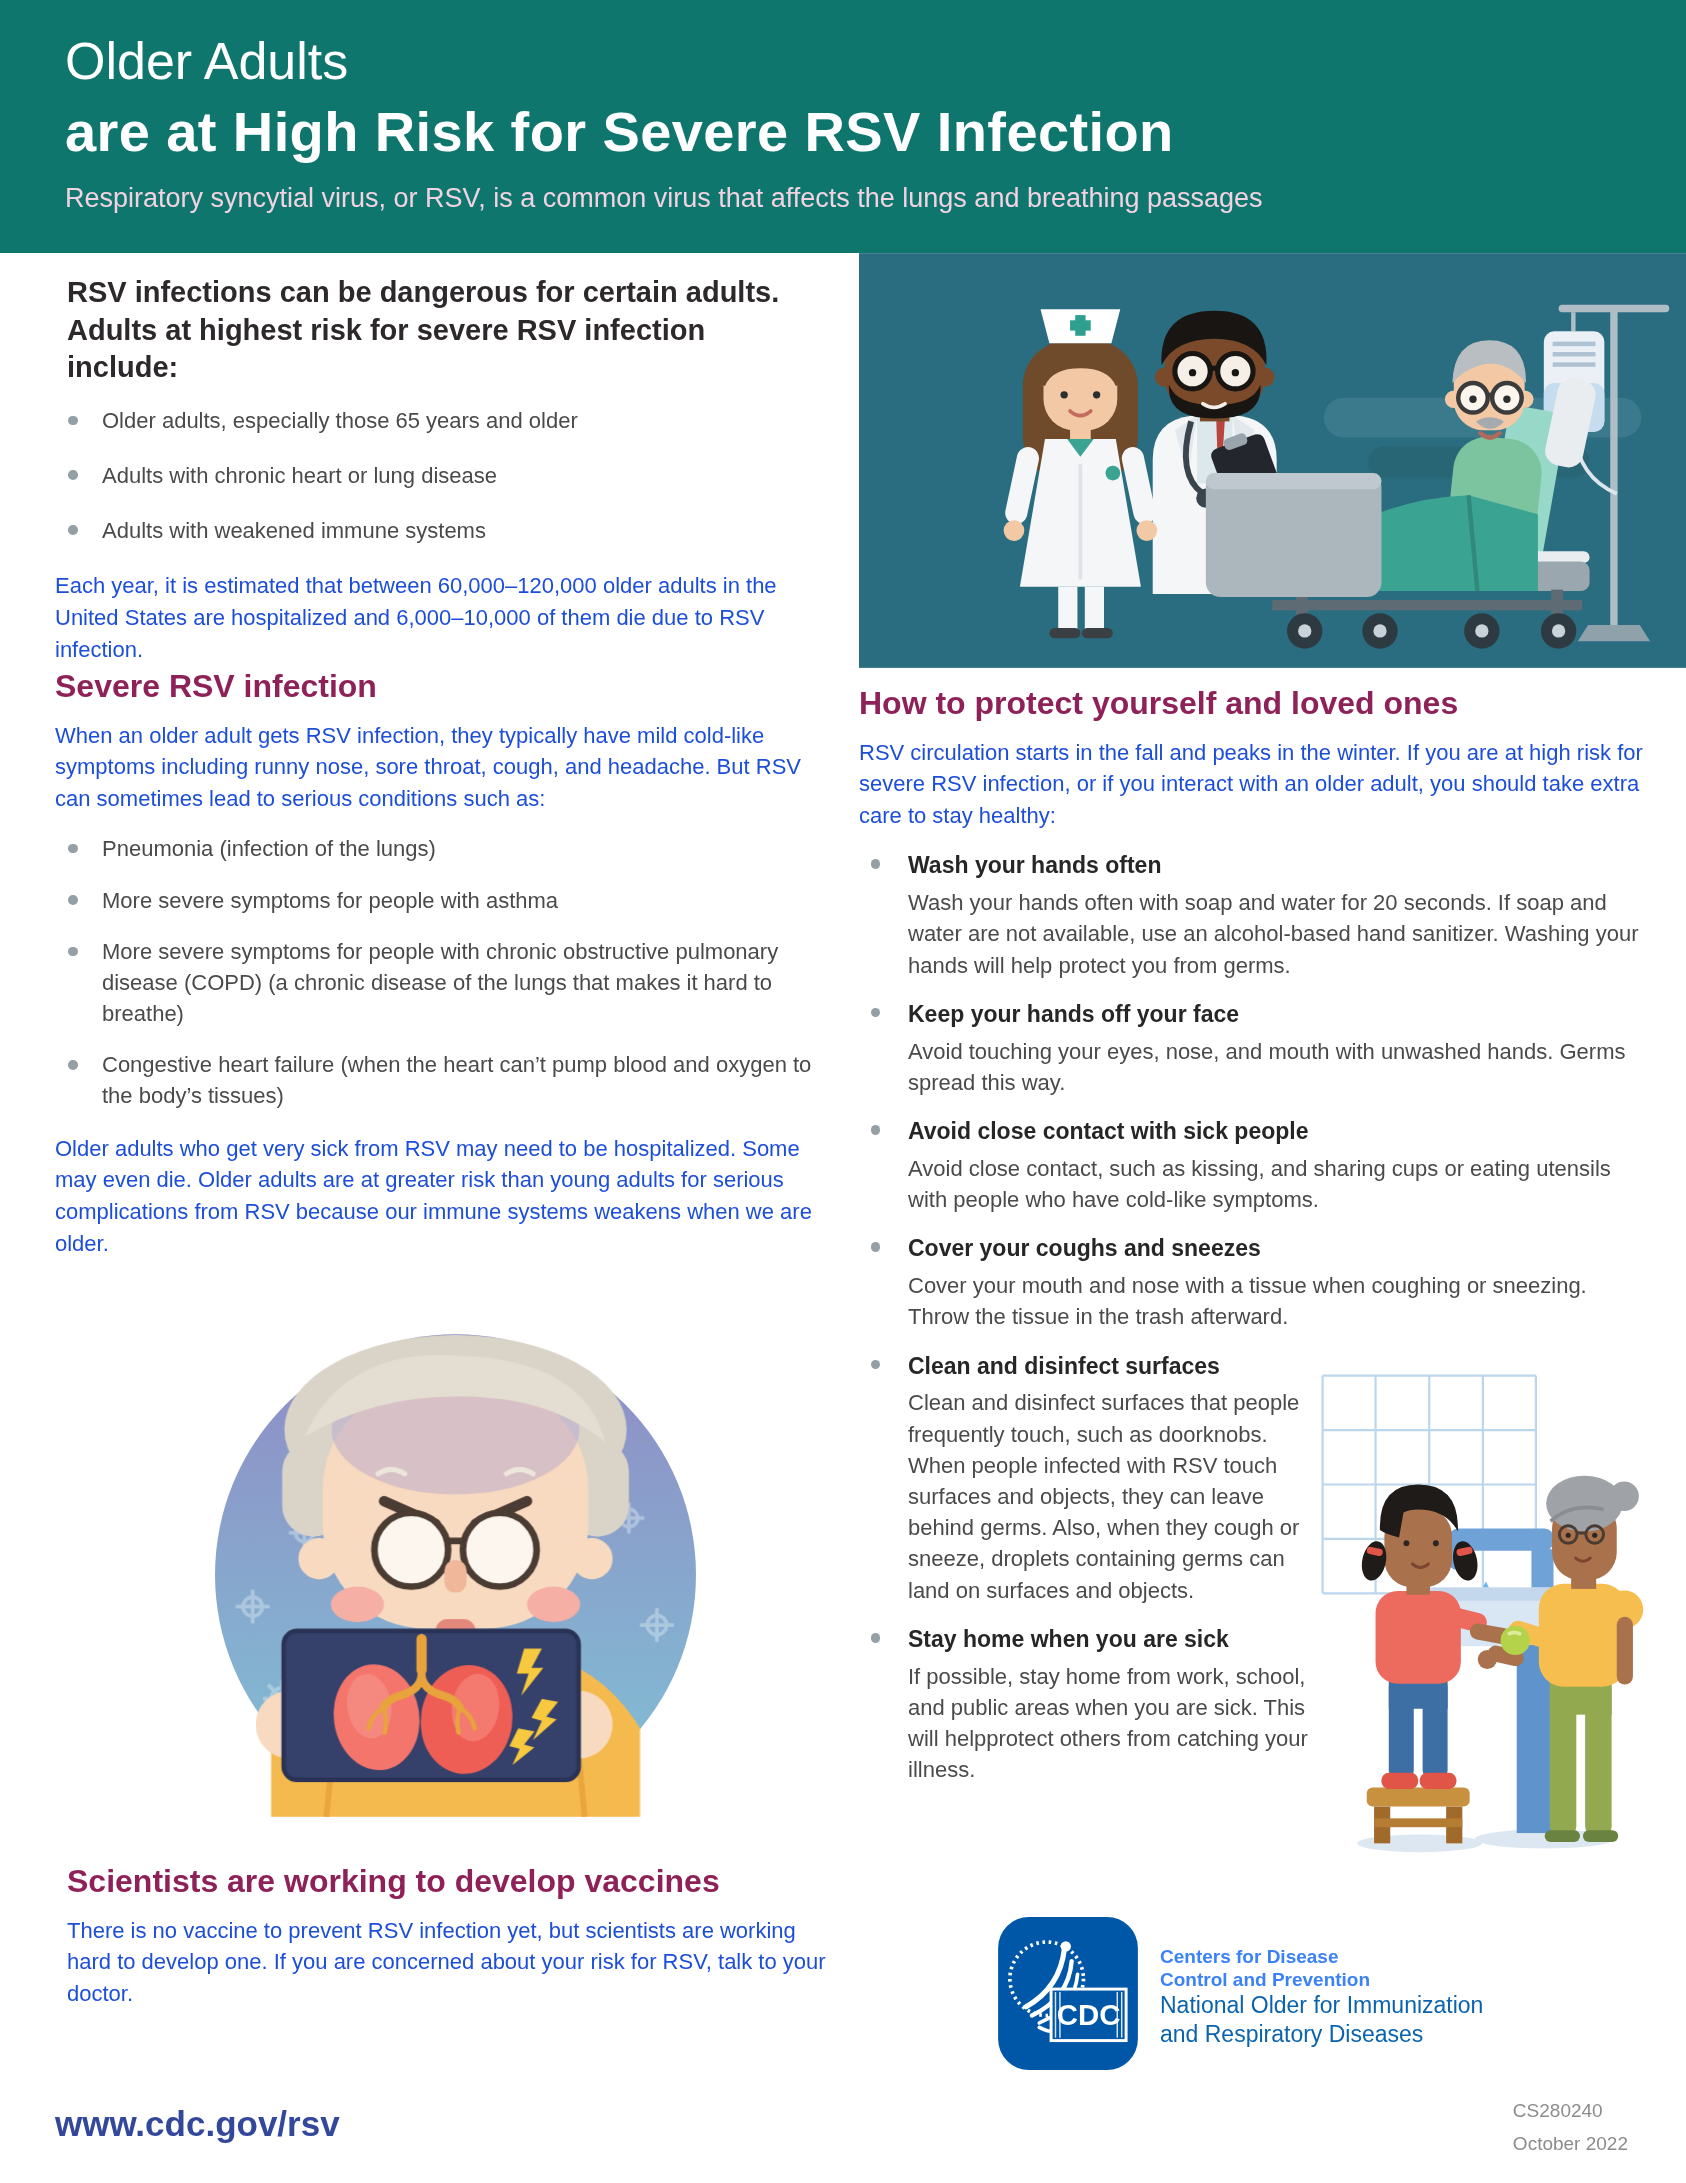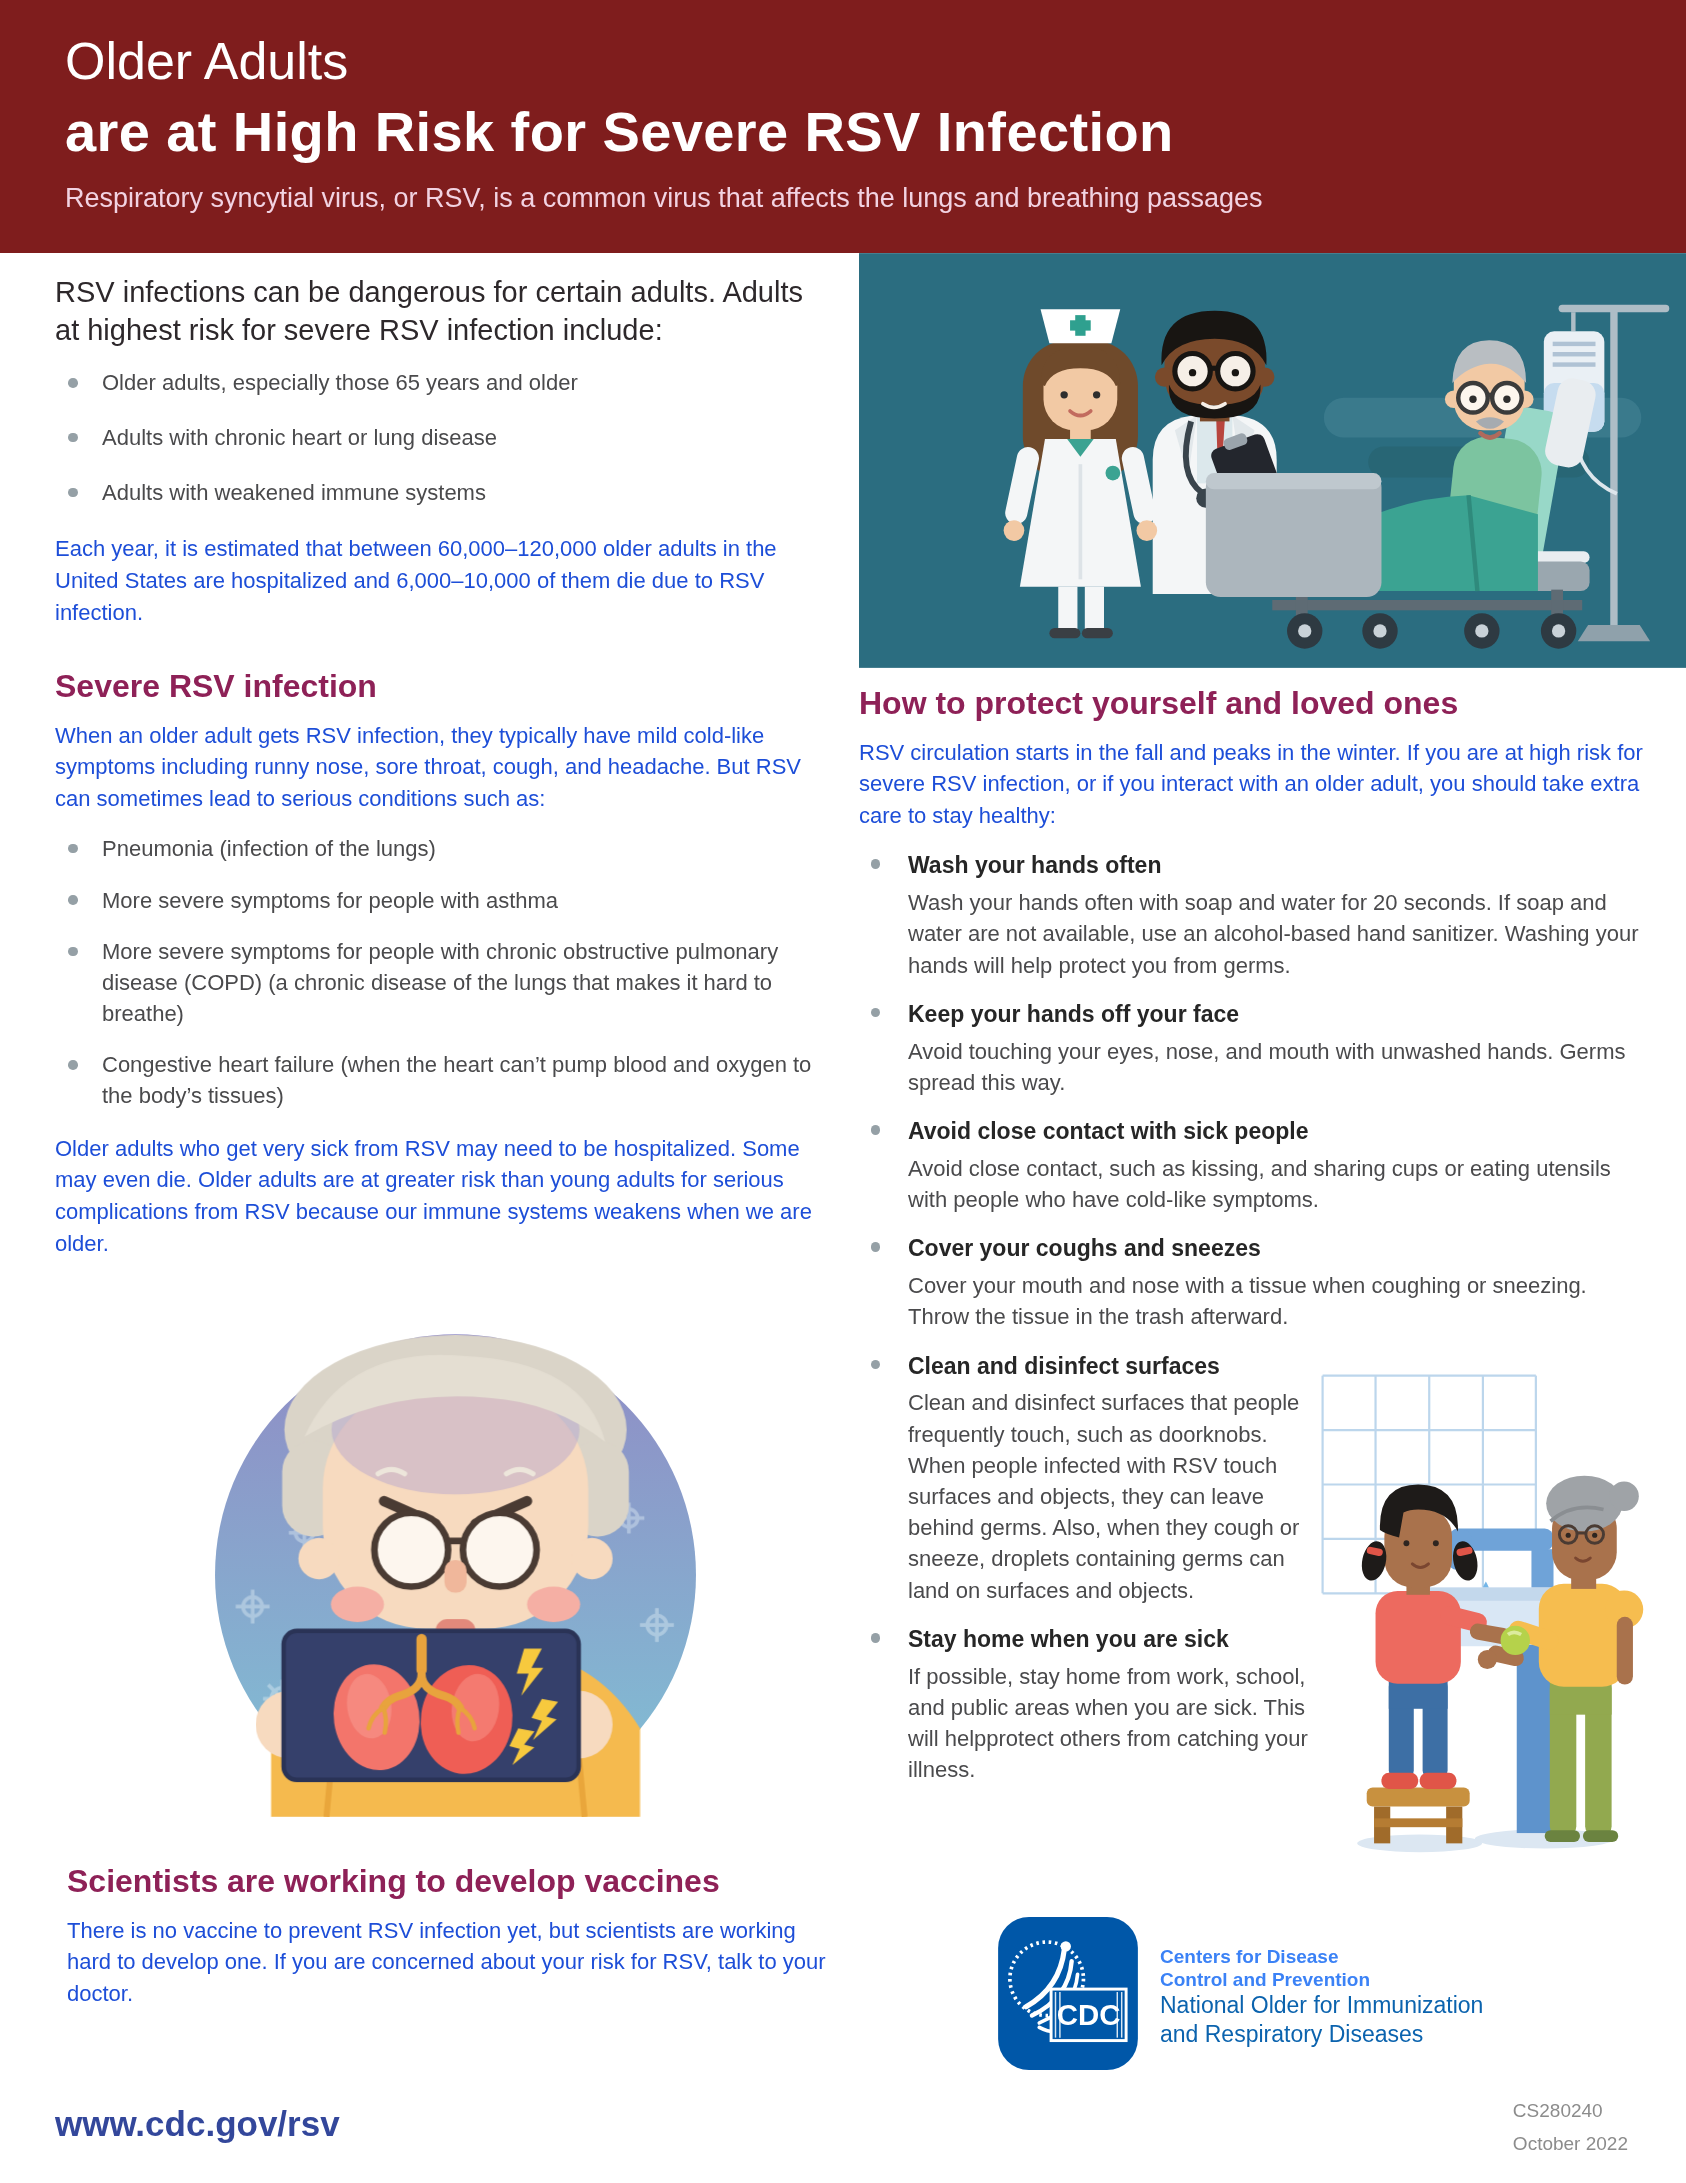--- a/index.html
+++ b/index.html
@@ -1,28 +1,28 @@
 <!DOCTYPE html>
 <html style="font-size:11.8px"><head>
 <meta charset="utf-8">
 <style>
   html,body{margin:0;padding:0;background:#ffffff;}
   .page{position:relative;width:1687px;height:2183px;background:#ffffff;
         font-family:"Liberation Sans",sans-serif;overflow:hidden;}
 
   
-  .banner{position:absolute;left:0;top:0;width:1687px;height:253px;background:#7f1d1d;
+  .banner{position:absolute;left:0;top:0;width:1687px;height:253px;background:#0f766e;
           box-sizing:border-box;padding:34px 44px 0 65px;color:#fff;}
   .banner .t1{font-size:52px;font-weight:400;line-height:1.05;}
   .banner .t2{font-size:56px;font-weight:700;line-height:1.05;margin-top:14.8px;letter-spacing:0.4px;}
   .banner .sub{font-size:27px;font-weight:400;color:#F2D3E2;margin-top:20.7px;}
 
   
   h2.maroon{font-size:32px;font-weight:700;color:#8E2157;margin:0 0 14.8px 0;line-height:1.15;}
-  .dark-heading{font-size:29px;font-weight:400;color:#2D282B;line-height:1.3;margin:0 0 19px 0;}
+  .dark-heading{font-size:29px;font-weight:700;color:#2D282B;line-height:1.3;margin:0 0 19px 12px;}
   p.body{font-size:22px;line-height:1.45;color:#1d4ed8;margin:0 0 19px 0;}
   ul.plain{list-style:none;margin:0;padding:0;}
   li.bullet{position:relative;padding-left:47px;font-size:22px;line-height:1.4;color:#4A4A4C;margin-bottom:20.7px;}
   li.bullet .dot{position:absolute;left:13.3px;top:9.6px;width:9.6px;height:9.6px;border-radius:50%;background:#95A0A6;}
   .mb-lg li.bullet{margin-bottom:24px;}
 
   
   .intro-section{position:absolute;left:55px;top:274px;width:767px;}
   .severe-section{position:absolute;left:55px;top:668px;width:767px;}
   .xray-illo{position:absolute;left:201px;top:1315px;width:509px;height:502px;}

